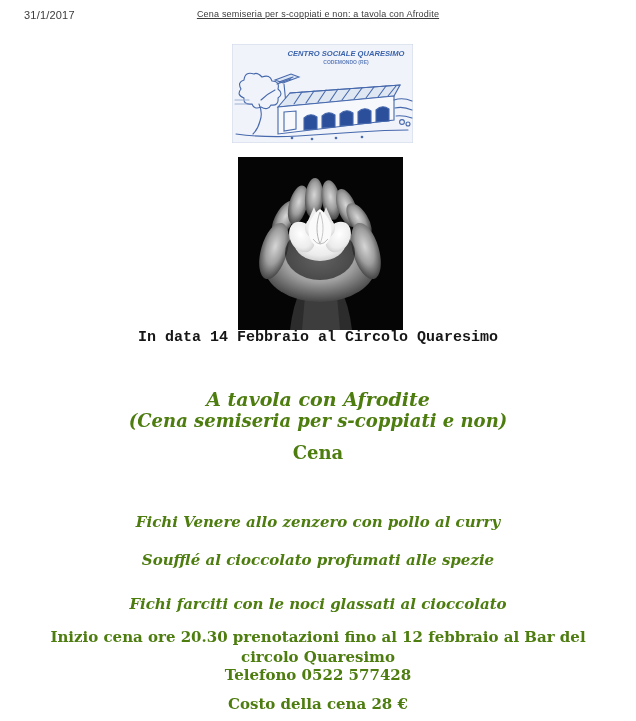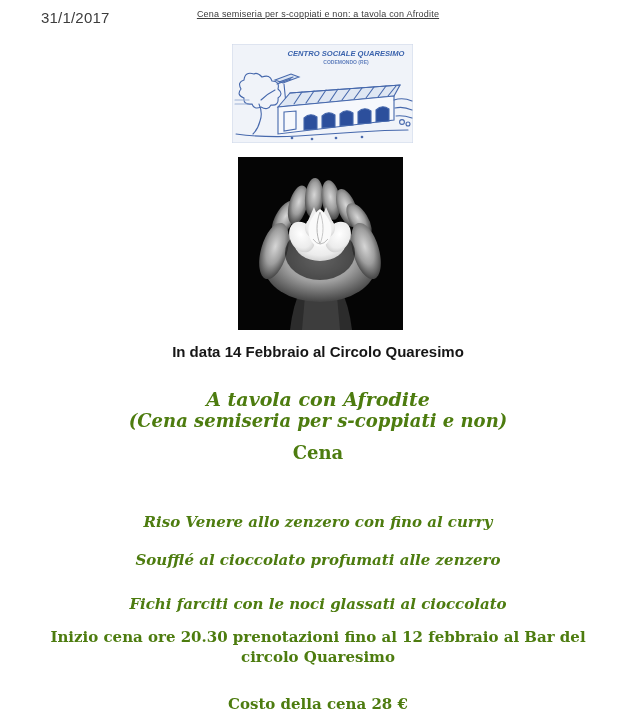--- a/index.html
+++ b/index.html
@@ -5,38 +5,38 @@
   html,body{margin:0;padding:0;background:#ffffff;}
   .page{
     position:relative;
     width:636px;height:721px;
     background:#ffffff;
     overflow:hidden;
     font-family:"Liberation Sans", sans-serif;
     color:#111;
   }
   .print-date{
-    position:absolute;left:41px;top:9px;
-    font-size:15px;color:#3c3c3c;letter-spacing:.2px;
+    position:absolute;left:24px;top:9px;
+    font-size:11px;color:#3c3c3c;letter-spacing:.2px;
   }
   .print-title{
     position:absolute;left:0;right:0;top:9px;
     text-align:center;font-size:9px;color:#3c3c3c;letter-spacing:.2px;text-decoration:underline;
   }
   .logo{
     position:absolute;left:232px;top:44px;width:192px;height:99px;
   }
   .photo{
     position:absolute;left:238px;top:157px;width:165px;height:173px;
     background:#000;
   }
   .centerline{position:absolute;left:0;right:0;text-align:center;}
   .indata{
-    top:343px;font-size:15px;font-weight:bold;color:#161616;
-    font-family:Liberation Sans, sans-serif;
+    top:329px;font-size:15px;font-weight:bold;color:#161616;
+    font-family:Liberation Mono, monospace;
     text-align:center;
   }
   .serif{font-family:"DejaVu Serif", serif;color:#4d7c0f;}
   .event-title{top:388px;font-size:19px;font-weight:bold;font-style:italic;}
   .event-subtitle{top:410px;font-size:18px;font-weight:bold;font-style:italic;}
   .menu-heading{top:442px;font-size:18px;font-weight:bold;}
   .course{
     font-size:15px;font-weight:bold;font-style:italic;line-height:19px;
     width:524px;left:56px;right:auto;
   }
@@ -153,20 +153,21 @@
     </svg>
   </div>
 
   <div class="centerline indata">In data 14 Febbraio al Circolo Quaresimo</div>
 
   <div class="centerline serif event-title">A tavola con Afrodite</div>
   <div class="centerline serif event-subtitle">(Cena semiseria per s-coppiati e non)</div>
 
   <div class="centerline serif menu-heading">Cena</div>
 
-  <div class="centerline serif course course1">Riso Venere allo zenzero con fino al curry</div>
-  <div class="centerline serif course course2">Soufflé al cioccolato profumati alle zenzero</div>
+  <div class="centerline serif course course1">Fichi Venere allo zenzero con pollo al curry</div>
+  <div class="centerline serif course course2">Soufflé al cioccolato profumati alle spezie</div>
   <div class="centerline serif course course3">Fichi farciti con le noci glassati al cioccolato</div>
 
   <div class="centerline serif info-line">Inizio cena ore 20.30 prenotazioni fino al 12 febbraio al Bar del circolo Quaresimo</div>
+  <div class="centerline serif phone-line">Telefono 0522 577428</div>
   <div class="centerline serif price-line">Costo della cena 28 €</div>
 
 </div>
 
 </body></html>

